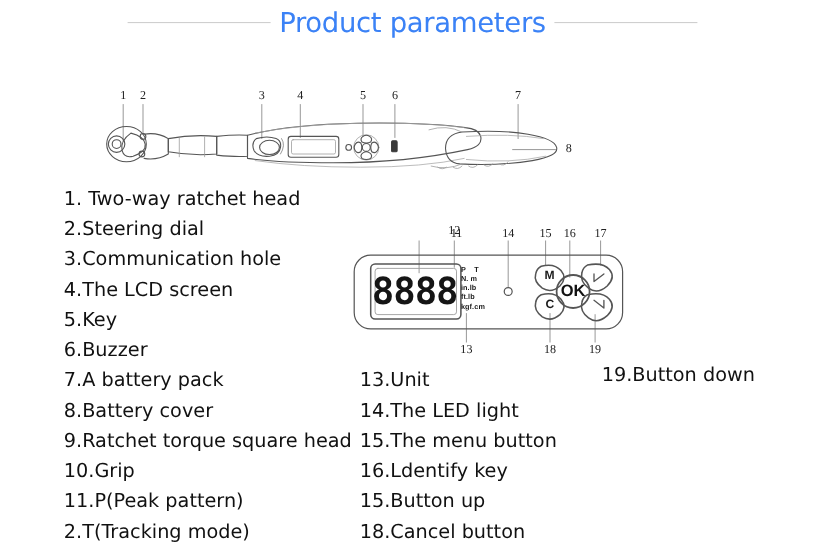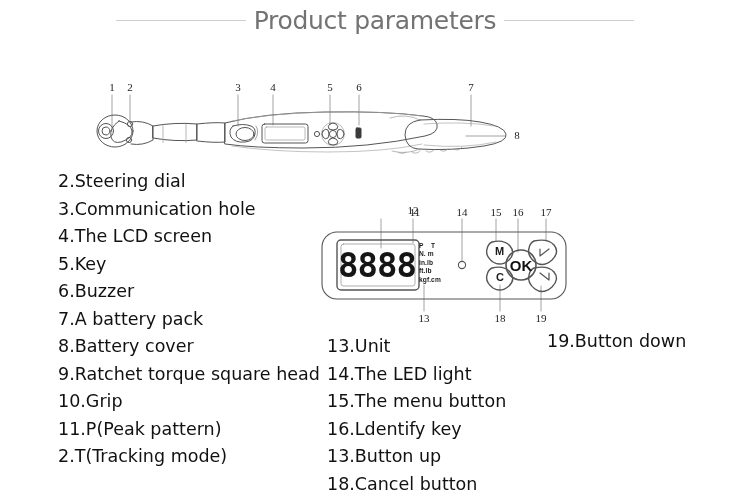--- a/index.html
+++ b/index.html
@@ -31,21 +31,21 @@
     background: #cfcfcf;
     flex: 0 0 auto;
   }
   #title-rule-left { width: 130px; margin-right: 8px; }
   #title-rule-right { width: 130px; margin-left: 8px; }
   #page-title {
     font-size: 25px;
     font-weight: 400;
     letter-spacing: -0.3px;
     white-space: nowrap;
-    color: #737373;
+    color: #3b82f6;
     font-family: "DejaVu Sans", sans-serif;
   }
 
   
   .drawing {
     position: absolute;
     left: 0; top: 0;
     width: 750px;
     height: 500px;
     pointer-events: none;
@@ -230,37 +230,38 @@
 <div class="callout-num" style="left:413px; top:204px;">12</div>
 <div class="callout-num" style="left:462px; top:206px;">14</div>
 <div class="callout-num" style="left:496px; top:206px;">15</div>
 <div class="callout-num" style="left:518px; top:206px;">16</div>
 <div class="callout-num" style="left:546px; top:206px;">17</div>
 <div class="callout-num" style="left:424px; top:312px;">13</div>
 <div class="callout-num" style="left:500px; top:312px;">18</div>
 <div class="callout-num" style="left:541px; top:312px;">19</div>
 
 <div class="spec-list" id="list-left">
+  <span class="spec-item">1. Two-way ratchet head</span>
   <span class="spec-item">2.Steering dial</span>
   <span class="spec-item">3.Communication hole</span>
   <span class="spec-item">4.The LCD screen</span>
   <span class="spec-item">5.Key</span>
   <span class="spec-item">6.Buzzer</span>
   <span class="spec-item">7.A battery pack</span>
   <span class="spec-item">8.Battery cover</span>
   <span class="spec-item">9.Ratchet torque square head</span>
   <span class="spec-item">10.Grip</span>
   <span class="spec-item">11.P(Peak pattern)</span>
   <span class="spec-item">2.T(Tracking mode)</span>
 </div>
 
 <div class="spec-list" id="list-right">
   <span class="spec-item">13.Unit</span>
   <span class="spec-item">14.The LED light</span>
   <span class="spec-item">15.The menu button</span>
   <span class="spec-item">16.Ldentify key</span>
-  <span class="spec-item">13.Button up</span>
+  <span class="spec-item">15.Button up</span>
   <span class="spec-item">18.Cancel button</span>
 </div>
 
 <div class="spec-list" id="list-extra">
   <span class="spec-item">19.Button down</span>
 </div>
 
 </body></html>

